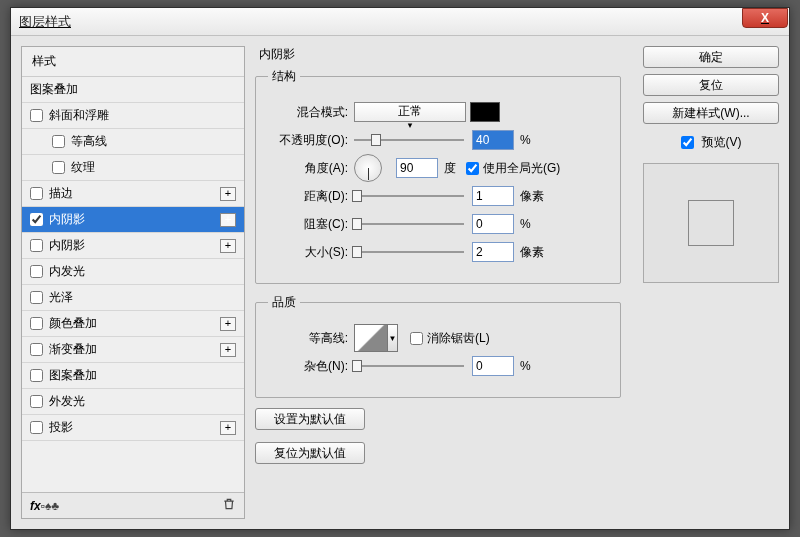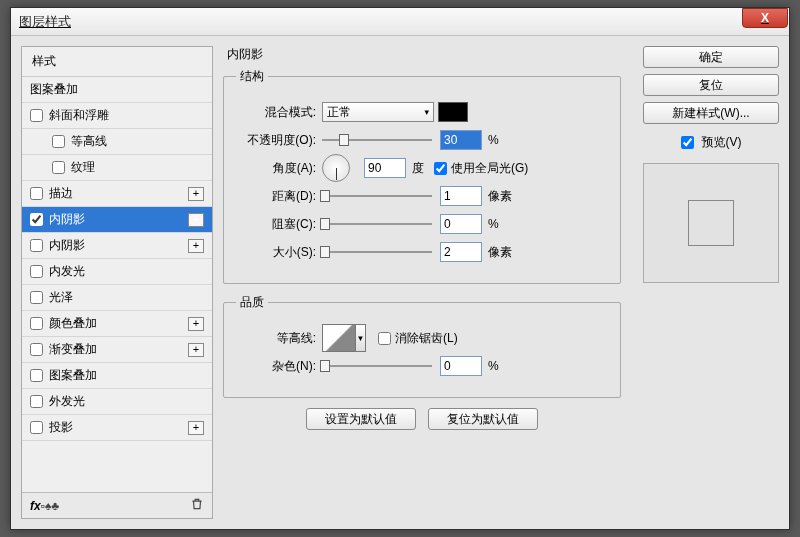--- a/index.html
+++ b/index.html
@@ -3,21 +3,21 @@
 <meta charset="utf-8">
 <style>
   * { box-sizing: border-box; margin: 0; padding: 0; font-family: "Microsoft YaHei", Tahoma, sans-serif; font-size: 12px; }
   body { background: #5a5a5a; width: 800px; height: 537px; overflow: hidden; }
   .window { position: absolute; left: 10px; top: 7px; width: 780px; height: 523px; background: #f0f0f0; border: 1px solid #2e2e2e; box-shadow: 0 0 10px rgba(0,0,0,.4); text-decoration: underline; }
   .titlebar { height: 28px; background: linear-gradient(#fafafa,#e8e8e8); border-bottom: 1px solid #c0c0c0; display: flex; align-items: center; justify-content: space-between; padding-left: 8px; }
   .titlebar .title { font-size: 13px; color: #222; }
   .close-btn { width: 46px; height: 20px; margin-right: 1px; margin-top: -8px; background: linear-gradient(#e46a5e,#c83a2c); color: #fff; display: flex; align-items: center; justify-content: center; border-bottom-left-radius: 4px; border-bottom-right-radius: 4px; border: 1px solid #8a2b20; font-size: 12px; font-weight: bold;}
   .content { position: absolute; top: 28px; left: 0; right: 0; bottom: 0; background: #e6e6e6; padding: 10px; display: flex; gap: 10px;}
   
-  .left-panel { width: 192px; display: flex; flex-direction: column; border: 1px solid #aaa; background: #efefef; }
+  .left-panel { width: 224px; display: flex; flex-direction: column; border: 1px solid #aaa; background: #efefef; }
   .left-list { flex: 1; overflow: hidden; }
   .left-header { padding: 6px 10px; border-bottom: 1px solid #ccc; background: #efefef; }
   .row { display: flex; align-items: center; padding: 4px 8px; border-bottom: 1px solid #d6d6d6; height: 26px; }
   .row.indent { padding-left: 30px; }
   .row input[type=checkbox] { margin-right: 6px; width: 13px; height: 13px; }
   .row .label { flex: 1; }
   .row .plus { width: 16px; height: 14px; border: 1px solid #888; background: #f7f7f7; display: flex; align-items: center; justify-content: center; font-size: 11px; line-height: 1; cursor: pointer; }
   .row.selected { background: #2f79d5; color: #fff; }
   .row.selected input[type=checkbox] { accent-color: #fff; }
   .left-footer { height: 26px; border-top: 1px solid #bbb; background: #e9e9e9; display: flex; align-items: center; gap: 0; padding: 0 8px; }
@@ -31,36 +31,36 @@
   .preview-cb { display: flex; align-items: center; justify-content: center; gap: 4px; margin-top: 4px; }
   .preview-box { margin-top: 6px; height: 120px; border: 1px solid #aaa; background: #e2e2e2; display: flex; align-items: center; justify-content: center; }
   .preview-swatch { width: 46px; height: 46px; border: 1px solid #888; background: #e2e2e2; box-shadow: inset 0 0 0 4px #e2e2e2; }
   
   .center { flex: 1; position: relative; }
   .center-title { position: absolute; left: 4px; top: 0; font-size: 12px; }
   fieldset { border: 1px solid #aaa; border-radius: 2px; margin: 6px 0 10px 0; padding: 10px 12px 14px 12px; }
   legend { padding: 0 4px; }
   .frow { display: flex; align-items: center; margin: 6px 0; height: 22px; }
   .flabel { width: 86px; text-align: right; padding-right: 6px; white-space: nowrap;}
-  .select { width: 112px; height: 20px; border: 1px solid #888; background: linear-gradient(#fff,#eee); display: flex; align-items: center; justify-content: space-between; padding: 0 4px; }
+  .select { width: 112px; height: 20px; border: 1px solid #888; background: linear-gradient(#fff,#eee); display: flex; align-items: center; justify-content: space-between; padding: 0 4px; flex-direction: column; }
   .select .caret { font-size: 9px; }
   .swatch { width: 30px; height: 20px; background: #000; border: 1px solid #555; margin-left: 4px; }
   .slider { position: relative; width: 110px; height: 14px; }
   .track { position: absolute; left: 0; right: 0; top: 6px; height: 2px; background: #999; }
   .thumb { position: absolute; top: 1px; width: 10px; height: 12px; background: #f5f5f5; border: 1px solid #666; transform: translateX(-50%); }
   .numbox { width: 42px; height: 20px; border: 1px solid #7a9ac9; background: #fff; text-align: left; padding: 2px 3px; margin-left: 8px; }
   .numbox.sel { background: #2f79d5; color: #fff; }
   .unit { margin-left: 6px; }
   .dial { width: 28px; height: 28px; border: 1px solid #888; border-radius: 50%; background: radial-gradient(#fff,#ddd); position: relative; margin-right: 6px; }
   .dial .needle { position: absolute; left: 50%; top: 50%; width: 1px; height: 12px; background: #333; transform-origin: top center; transform: rotate(0deg); }
   .cb { width: 13px; height: 13px; margin-right: 4px; }
   .contour { width: 34px; height: 28px; border: 1px solid #777; background: linear-gradient(135deg,#fff 0%,#fff 48%,#888 52%,#888 100%); display:inline-block;}
   .contour-wrap { display:flex; align-items:center;}
   .contour-caret { width:10px; height:28px; border:1px solid #777; border-left:none; background:linear-gradient(#fff,#ddd); display:flex; align-items:center; justify-content:center; font-size:8px;}
-  .bottom-btns { display:flex; gap:12px; justify-content:center; margin-top:4px;}
+  .bottom-btns { display:flex; gap:12px; justify-content:center; margin-top:4px;flex-direction:column;}
   .bottom-btns .btn { width:110px; }
   .center-inner { position:absolute; left:0; right:12px; top:16px;}
 </style>
 </head>
 <body>
 
 <div class="window">
   <div class="titlebar">
     <span class="title">图层样式</span>
     <div class="close-btn">
@@ -165,21 +165,21 @@
           </div>
           <div class="swatch"></div>
         </div>
 
         <div class="frow">
           <div class="flabel">不透明度(O):</div>
           <div class="slider">
                 <div class="track"></div>
                 <div class="thumb" style="left: 20%;"></div>
               </div>
-          <div class="numbox sel">30</div>
+          <div class="numbox sel">40</div>
           <span class="unit">%</span>
         </div>
 
         <div class="frow">
           <div class="flabel">角度(A):</div>
           <div class="dial">
                 <div class="needle"></div>
               </div>
           <div class="numbox">90</div>
           <span class="unit">度</span>

